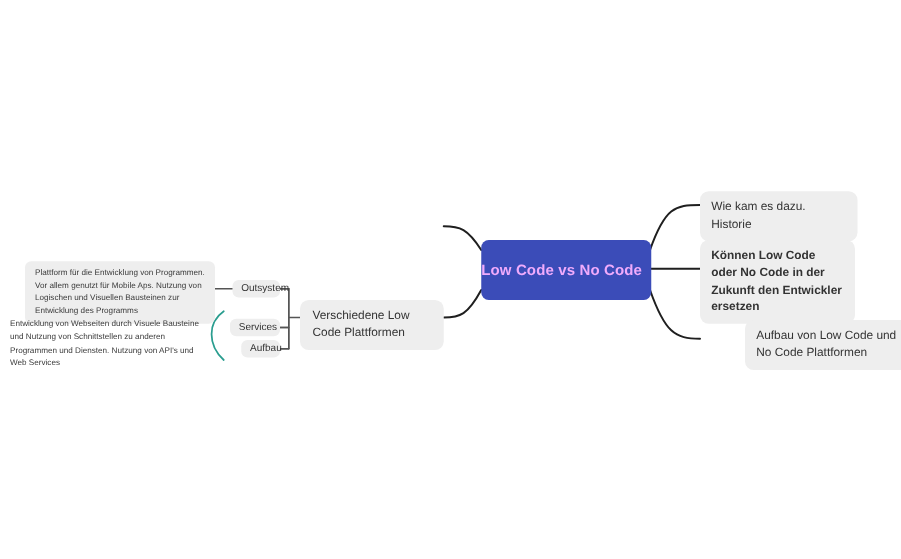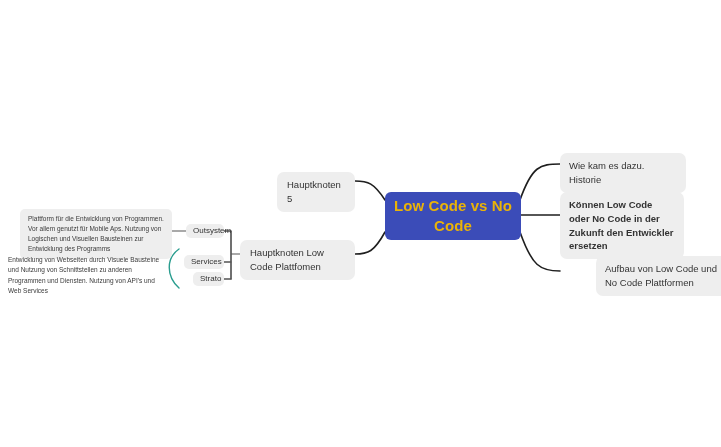--- a/index.html
+++ b/index.html
@@ -34,25 +34,25 @@
     box-sizing: border-box;
     border-radius: 7px;
     background: #eeeeee;
     color: #333333;
     display: flex;
     align-items: center;
     white-space: pre-line;
   }
   .node-root {
     background: #3b4cb8;
-    color: #eab308;
-    font-size: 15px;
+    color: #f0abfc;
+    font-size: 12px;
     font-weight: bold;
     border-radius: 6px;
-    justify-content: center;
+    justify-content: flex-start;
     text-align: center;
     line-height: 1.35;
     letter-spacing: 0.1px;
   }
   .node-branch {
     font-size: 9.5px;
     line-height: 1.45;
     padding: 6px 9px;
   }
   .node-main {
@@ -122,38 +122,35 @@
   </div>
 
   <div class="node node-branch" style="left:560px; top:192px; width:124px; min-height:46px;font-weight:bold;">
     <span>Können Low Code oder No Code in der Zukunft den Entwickler ersetzen</span>
   </div>
 
   <div class="node node-branch" style="left:560px; top:256px; width:138px; min-height:32px;margin-left:36px;">
     <span>Aufbau von Low Code und No Code Plattformen</span>
   </div>
 
-  <div class="node node-main" style="left:277px; top:172px; width:78px; min-height:19px;">
-    <span>Hauptknoten 5</span>
-  </div>
 
   <div class="node node-main" style="left:240px; top:240px; width:115px; min-height:29px;">
-    <span>Hauptknoten Low Code Plattfomen</span>
+    <span>Verschiedene Low Code Plattformen</span>
   </div>
 
   <div class="node node-leaf" style="left:186px; top:224px; width:38px; height:14px;">
     <span>Outsystem</span>
   </div>
 
   <div class="node node-leaf" style="left:184px; top:255px; width:40px; height:14px;">
     <span>Services</span>
   </div>
 
   <div class="node node-leaf" style="left:193px; top:272px; width:31px; height:14px;">
-    <span>Strato</span>
+    <span>Aufbau</span>
   </div>
 
   <div class="node node-note" style="left:20px; top:209px; width:152px; min-height:40px;">
     <span>Plattform für die Entwicklung von Programmen. Vor allem genutzt für Mobile Aps. Nutzung von Logischen und Visuellen Bausteinen zur Entwicklung des Programms</span>
   </div>
 
   <div class="node node-note node-note-plain" style="left:8px; top:255px; width:156px; min-height:38px;">
     <span>Entwicklung von Webseiten durch Visuele Bausteine und Nutzung von Schnittstellen zu anderen Programmen und Diensten. Nutzung von API's und Web Services</span>
   </div>
 

